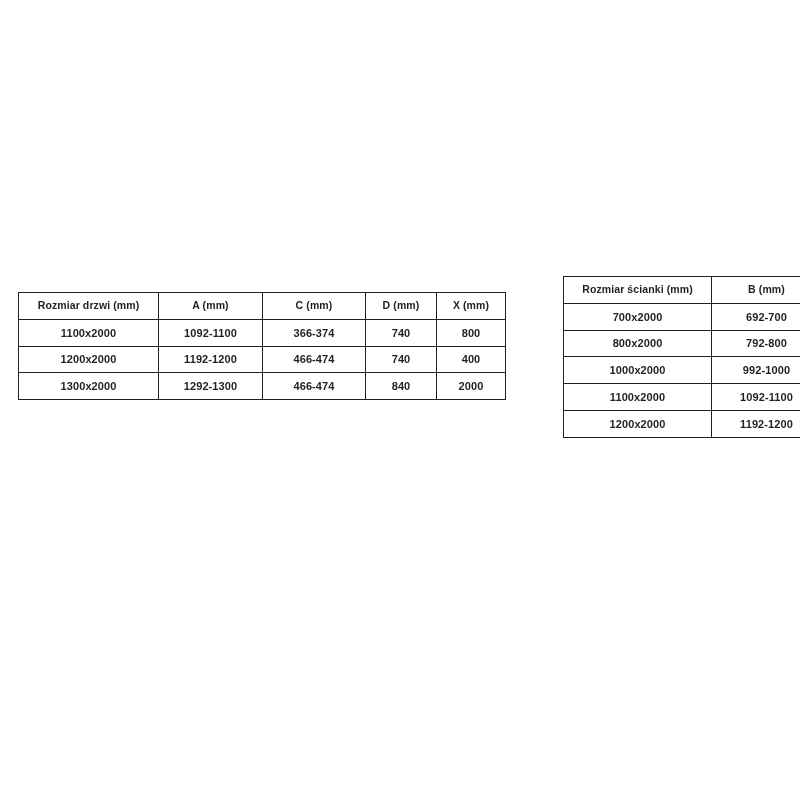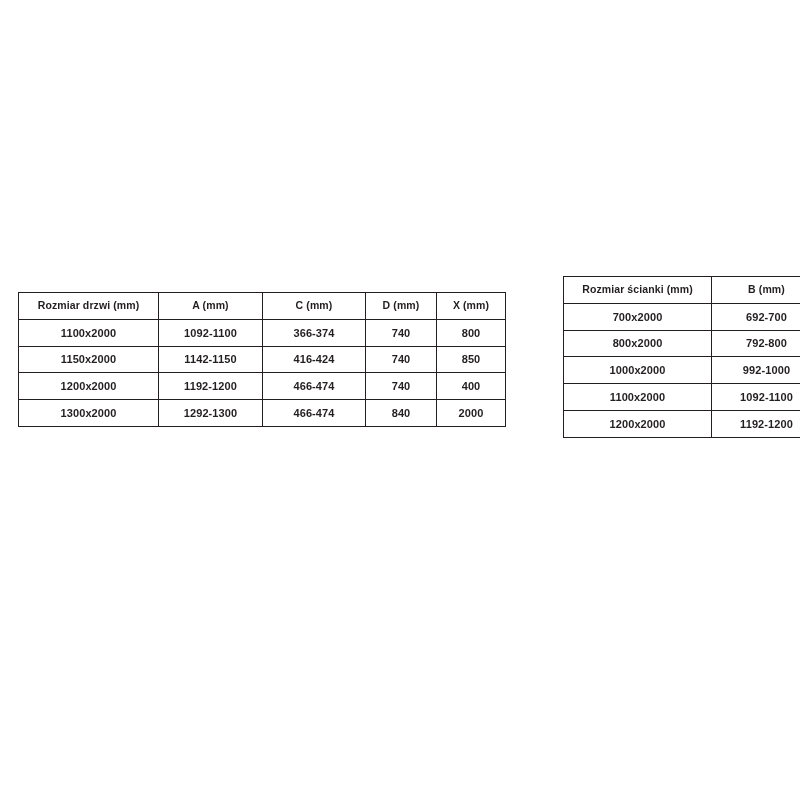--- a/index.html
+++ b/index.html
@@ -92,27 +92,20 @@
       </thead>
       <tbody>
         <tr>
           <td>1100x2000</td>
           <td>1092-1100</td>
           <td>366-374</td>
           <td>740</td>
           <td>800</td>
         </tr>
         <tr>
-          <td>1150x2000</td>
-          <td>1142-1150</td>
-          <td>416-424</td>
-          <td>740</td>
-          <td>850</td>
-        </tr>
-        <tr>
           <td>1200x2000</td>
           <td>1192-1200</td>
           <td>466-474</td>
           <td>740</td>
           <td>400</td>
         </tr>
         <tr>
           <td>1300x2000</td>
           <td>1292-1300</td>
           <td>466-474</td>

